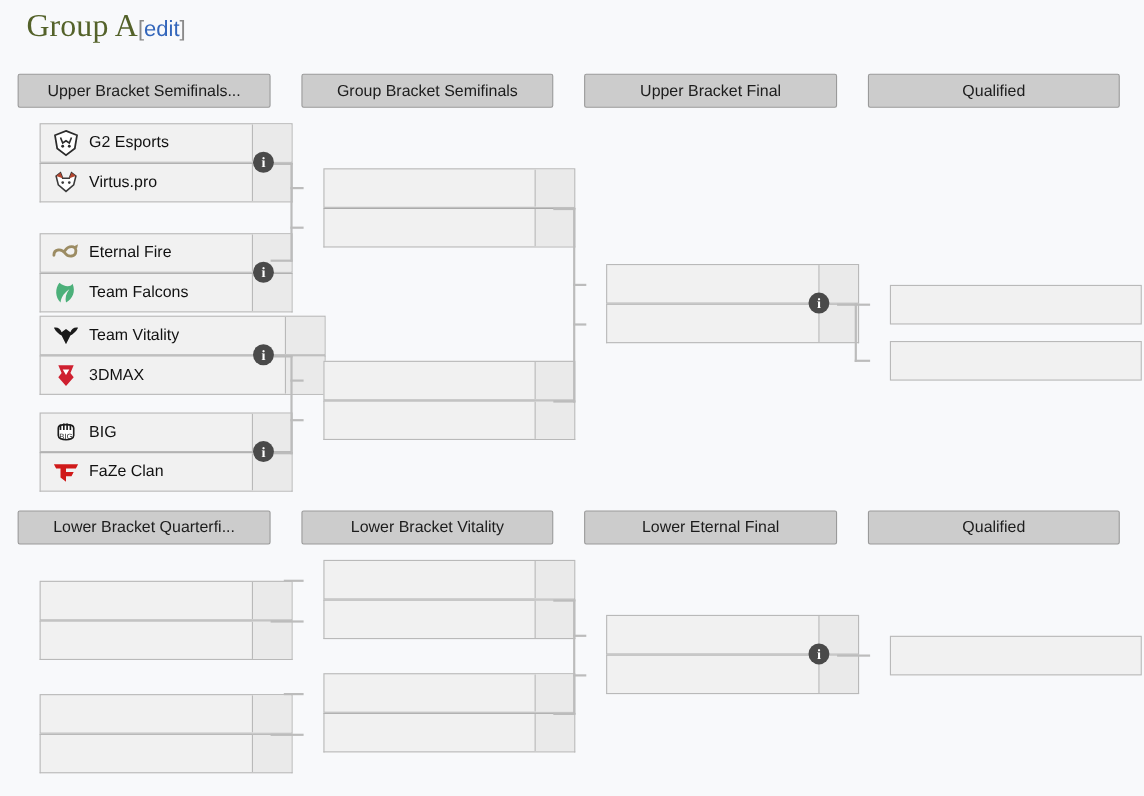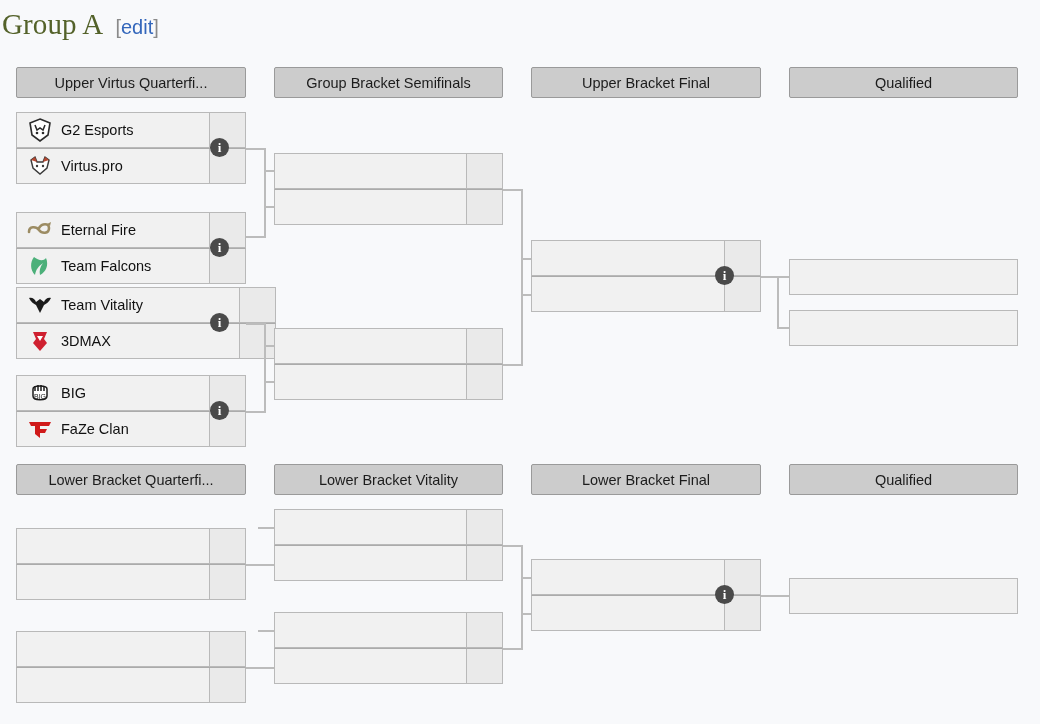--- a/index.html
+++ b/index.html
@@ -6,39 +6,39 @@
   body{
     width:1040px;height:724px;
     background:#f8f9fb;
     font-family:"Liberation Sans", sans-serif;
     overflow:hidden;
     position:relative;
   }
   .root{position:relative;width:1040px;height:724px;}
 
   
-  .title-bar{position:absolute;left:2px;top:8px;display:flex;align-items:baseline;gap:12px;}
+  .title-bar{position:absolute;left:24px;top:8px;display:flex;align-items:baseline;}
   .title{
     font-size:29px;color:#54622a;font-weight:400;
     font-family:"Liberation Serif", serif;letter-spacing:.1px;
   }
   .edit{font-size:20px;color:#8a8a8a;}
   .edit a{color:#3366bb;text-decoration:none;}
 
   
   .hdr{
     position:absolute;height:31px;
     background:#cccccc;border:1px solid #9a9a9a;border-radius:2px;
     display:flex;align-items:center;justify-content:center;
     font-size:14.5px;color:#1c1c1c;
     overflow:hidden;white-space:nowrap;box-sizing:border-box;
   }
 
   
-  .match{position:absolute;box-sizing:border-box;}
+  .match{position:absolute;box-sizing:border-box;margin-left:20px;}
   .mrow{
     position:relative;box-sizing:border-box;
     background:#f1f1f1;border:1px solid #b9b9b9;
     display:flex;align-items:center;height:36px;
     overflow:hidden;
   }
   .mrow + .mrow{border-top:1px solid #ababab;}
   .team{
     display:flex;align-items:center;height:100%;
     flex:1 1 auto;min-width:0;
@@ -77,21 +77,21 @@
 </head>
 <body>
 
 <div class="root">
 
   <div class="title-bar">
     <span class="title">Group A</span>
     <span class="edit"><span>[</span><a href="#">edit</a><span>]</span></span>
   </div>
 
-  <div class="hdr" style="left:16px;top:67px;width:230px;">Upper Virtus Quarterfi...</div>
+  <div class="hdr" style="left:16px;top:67px;width:230px;">Upper Bracket Semifinals...</div>
   <div class="hdr" style="left:274px;top:67px;width:229px;">Group Bracket Semifinals</div>
   <div class="hdr" style="left:531px;top:67px;width:230px;">Upper Bracket Final</div>
   <div class="hdr" style="left:789px;top:67px;width:229px;">Qualified</div>
 
   <div class="match" style="left:16px;top:112px;width:230px;">
     <div class="mrow">
       <div class="team">
         <span class="logo">
           <svg width="28" height="26" viewBox="0 0 28 26">
               <path d="M14 2 L24 6 L22 18 L14 24 L6 18 L4 6 Z" fill="#fff" stroke="#2b2b2b" stroke-width="1.6"></path>
@@ -283,21 +283,21 @@
   <div class="match" style="left:789px;top:310px;width:229px;">
     <div class="mrow empty">
       <div class="team">
           <span class="tname"></span>
         </div>
     </div>
   </div>
 
   <div class="hdr" style="left:16px;top:464px;width:230px;">Lower Bracket Quarterfi...</div>
   <div class="hdr" style="left:274px;top:464px;width:229px;">Lower Bracket Vitality</div>
-  <div class="hdr" style="left:531px;top:464px;width:230px;">Lower Bracket Final</div>
+  <div class="hdr" style="left:531px;top:464px;width:230px;">Lower Eternal Final</div>
   <div class="hdr" style="left:789px;top:464px;width:229px;">Qualified</div>
 
   <div class="match" style="left:16px;top:528px;width:230px;">
     <div class="mrow empty">
       <div class="team">
           <span class="tname"></span>
         </div>
       <div class="score"></div>
     </div>
     <div class="mrow empty">

